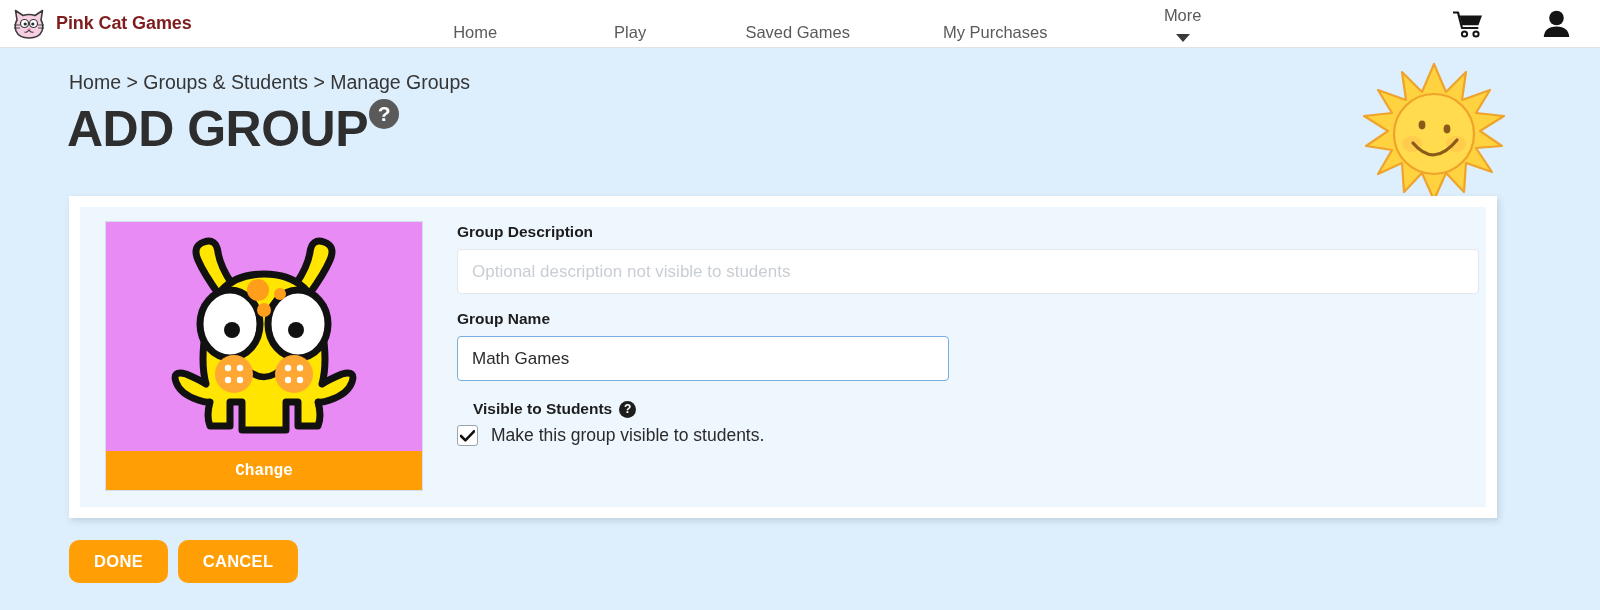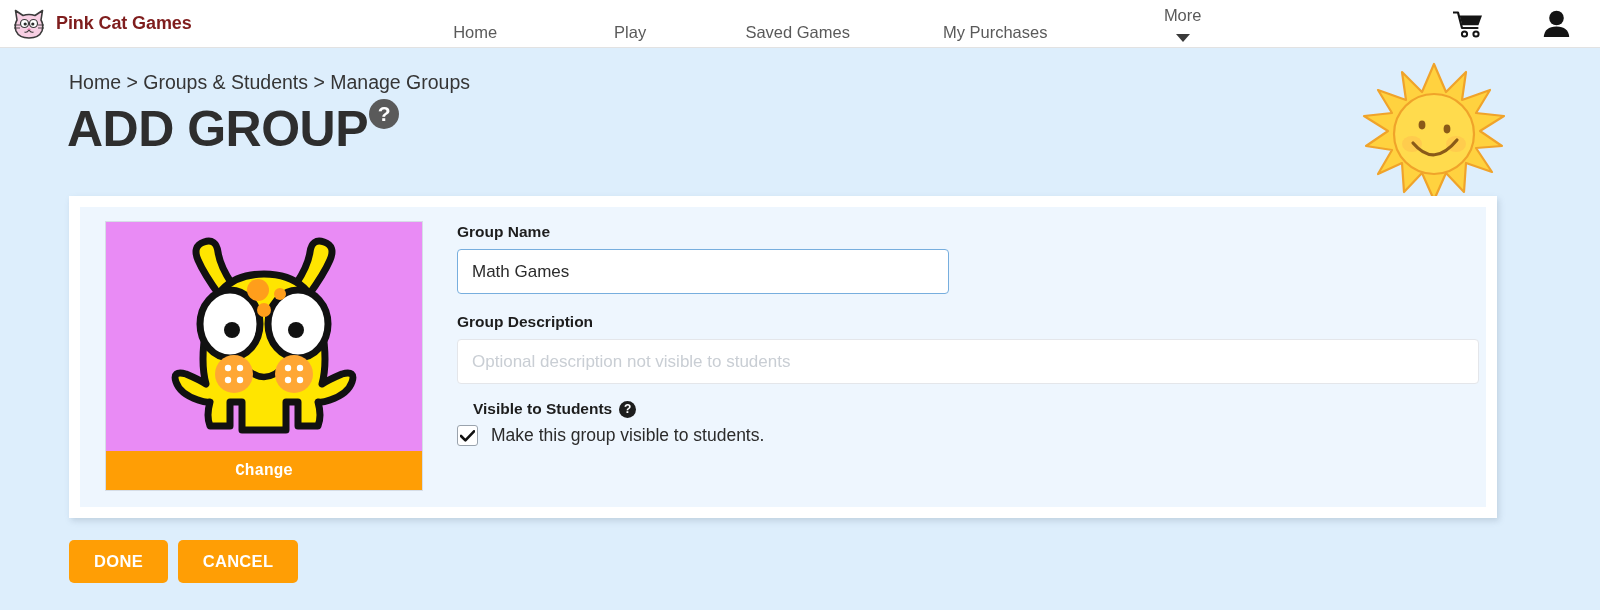--- a/index.html
+++ b/index.html
@@ -275,21 +275,21 @@
     display: flex;
     gap: 10px;
     z-index: 6;
   }
   .btn-orange {
     background: #ff9e05;
     color: #ffffff;
     font-size: 16.5px;
     font-weight: bold;
     border: none;
-    border-radius: 5px;
+    border-radius: 10px;
     height: 43px;
     cursor: pointer;
     font-family: "Liberation Sans", sans-serif;
     letter-spacing: 0.3px;
   }
   .btn-done { width: 99px; }
   .btn-cancel { width: 120px; }
 </style>
 </head>
 <body>
@@ -408,28 +408,28 @@
           <circle cx="154" cy="144" r="3.2" fill="#ffffff"></circle>
           <circle cx="142" cy="156" r="3.2" fill="#ffffff"></circle>
           <circle cx="154" cy="156" r="3.2" fill="#ffffff"></circle>
         </svg>
       </div>
       <button class="change-btn">Change</button>
     </div>
 
     <div class="form-block">
 
+      <div class="field-group desc">
+        <div class="field-label">Group Description</div>
+        <input class="text-input input-desc" type="text" placeholder="Optional description not visible to students" style="">
+      </div>
+
       <div class="field-group">
         <div class="field-label">Group Name</div>
         <input class="text-input input-name" type="text" value="Math Games" style="">
-      </div>
-
-      <div class="field-group desc">
-        <div class="field-label">Group Description</div>
-        <input class="text-input input-desc" type="text" placeholder="Optional description not visible to students" style="">
       </div>
 
       <div>
         <div class="visible-label-row">
           <span class="field-label" style="margin-bottom:0">Visible to Students</span>
           <span class="help-badge-sm">?</span>
         </div>
         <div class="checkbox-row">
           <span class="checkbox">
             <svg width="15" height="12" viewBox="0 0 15 12">

